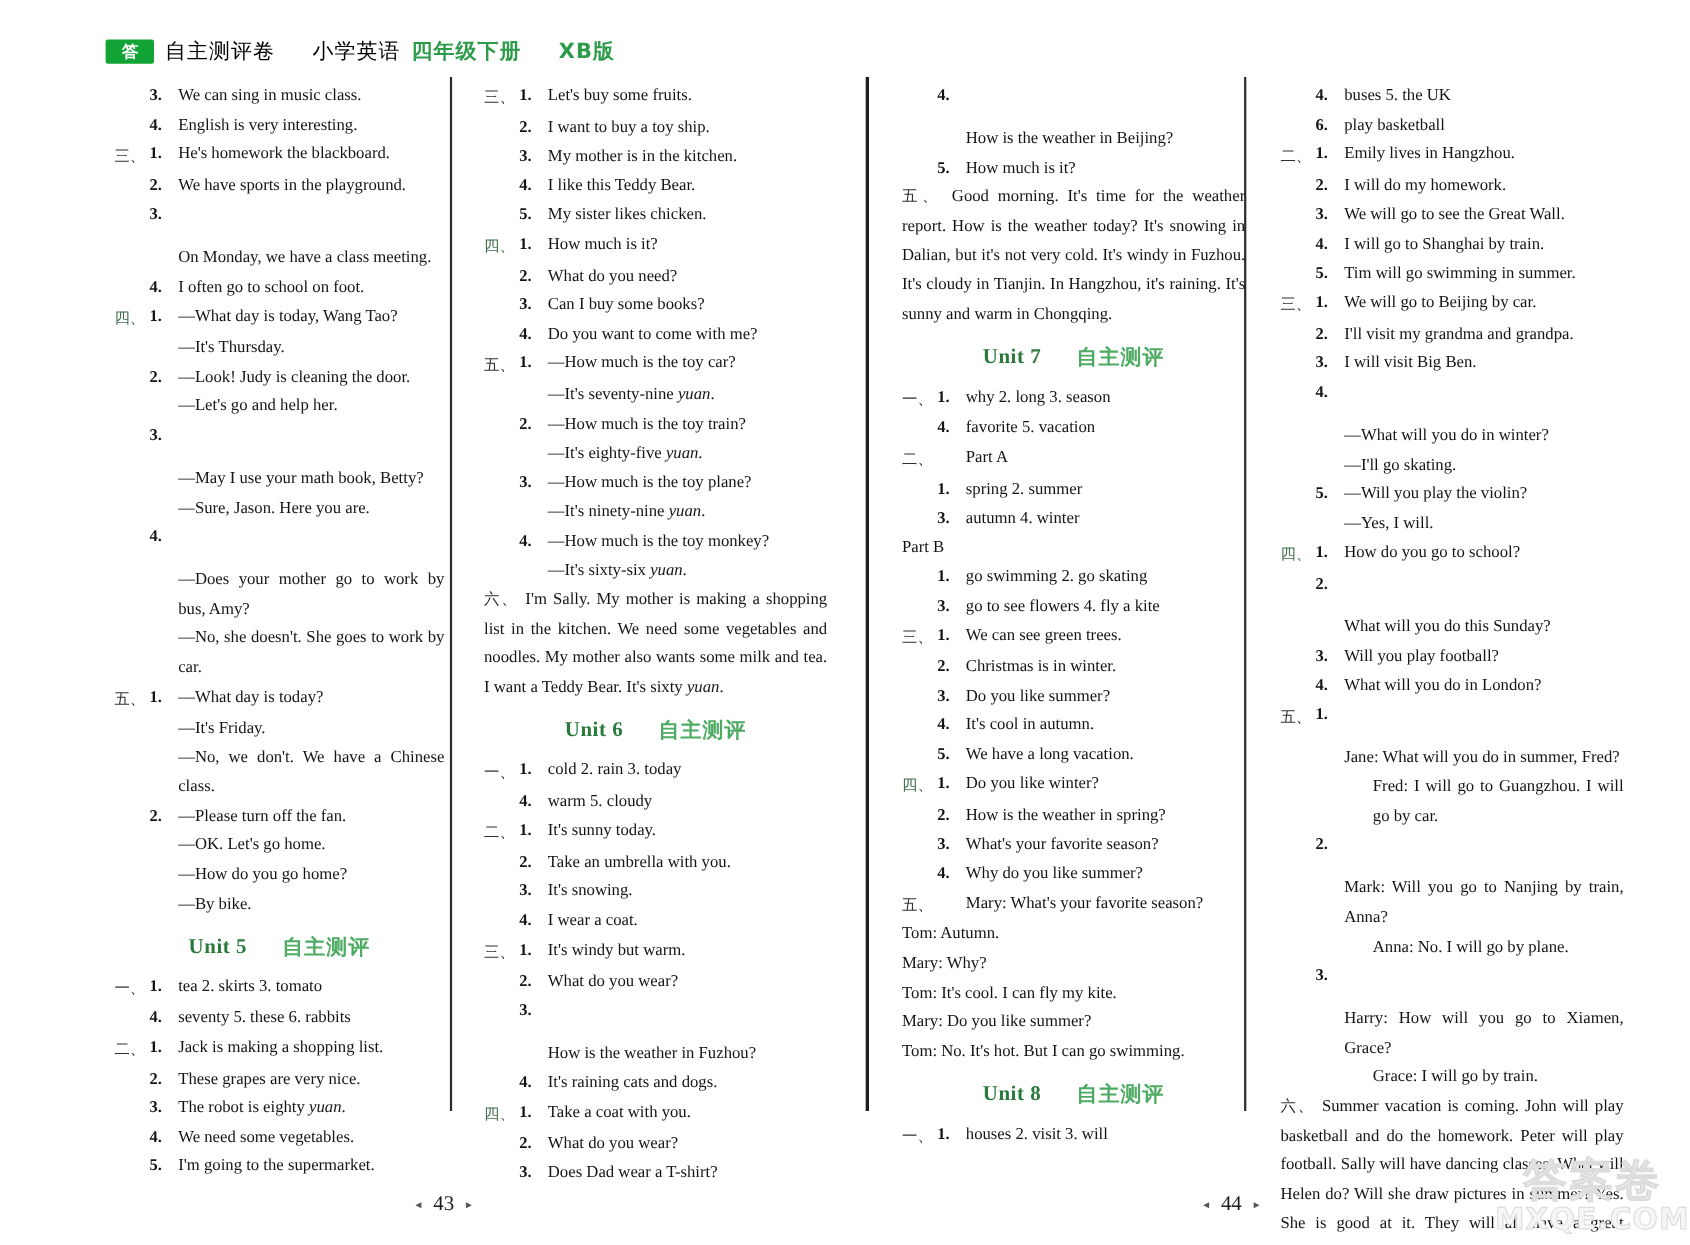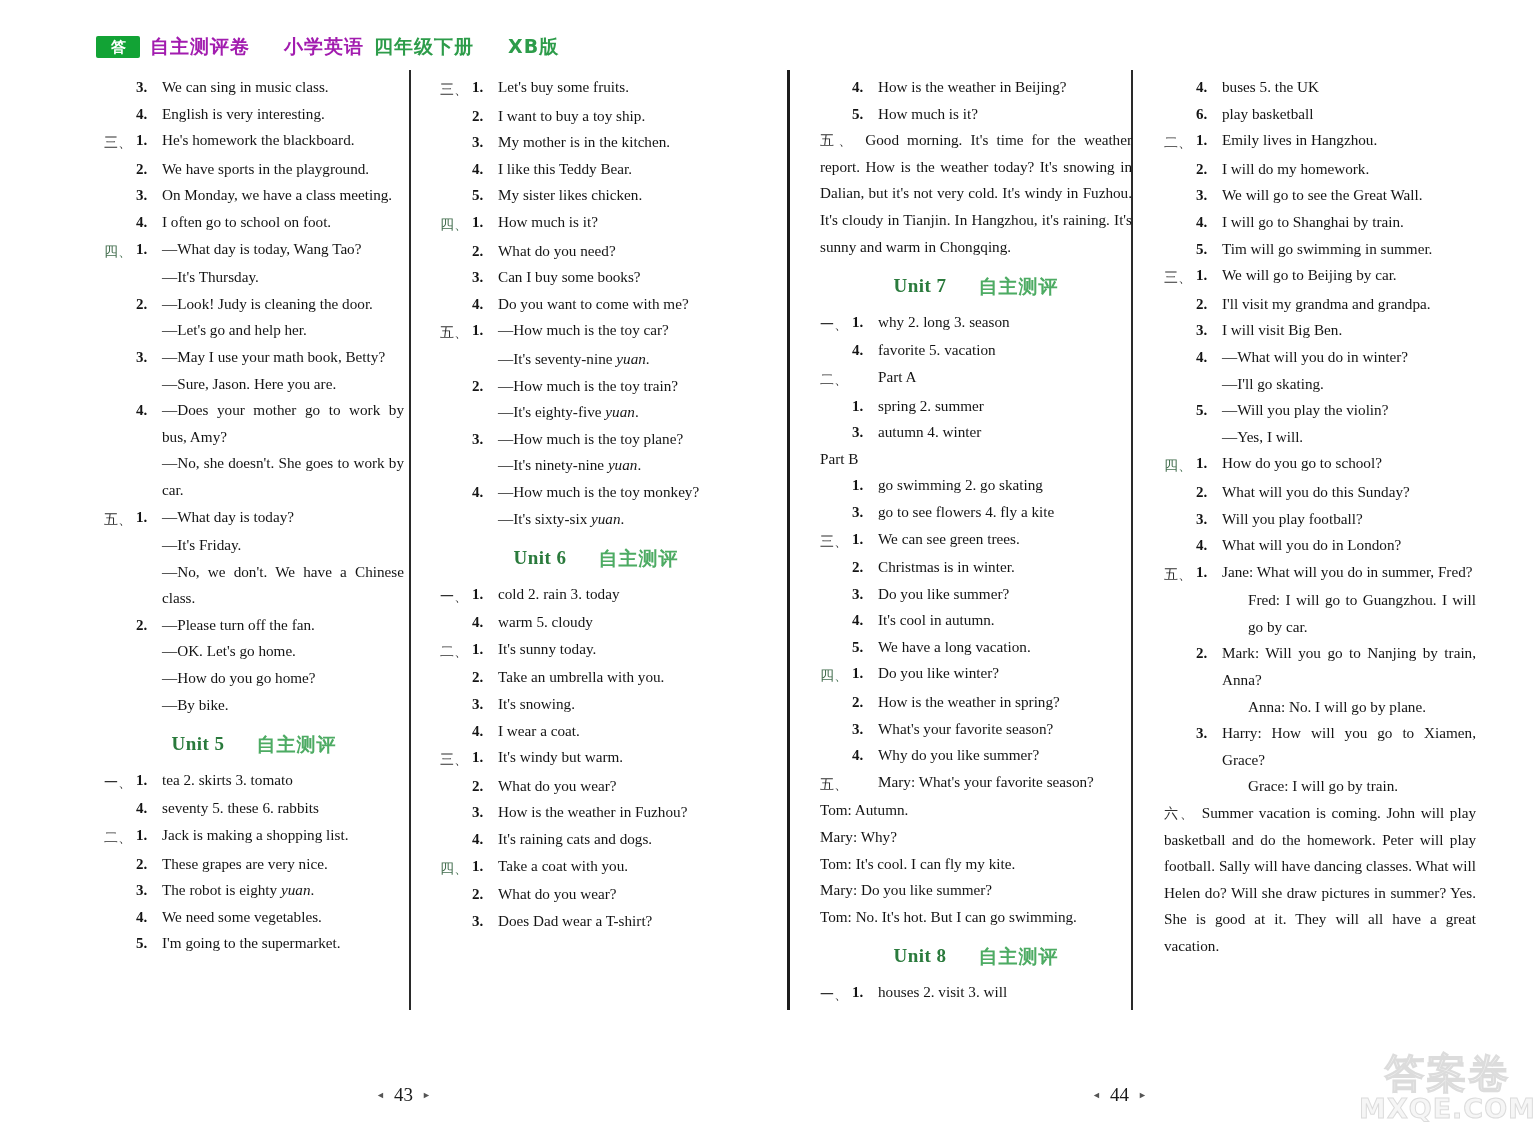--- a/index.html
+++ b/index.html
@@ -16,21 +16,21 @@
     box-sizing:border-box;
   }
   #masthead .logo{
     width:44px;height:22px;background:#12a335;border-radius:2px;
     display:flex;align-items:center;justify-content:center;
     color:#ffffff;font-size:15px;font-weight:bold;letter-spacing:-1px;
     font-family:"Liberation Sans",sans-serif;
   }
   #masthead .m-cn{
     font-family:"DejaVu Sans","Liberation Sans",sans-serif;
-    font-weight:bold;font-size:19px;color:#a21caf;letter-spacing:1px;
+    font-weight:normal;font-size:19px;color:#000000;letter-spacing:1px;
   }
   #masthead .m-cn.sub{color:#2d9c4a;font-weight:bold;}
   #masthead .m-gap{width:14px;display:inline-block;}
 
   
   .gutter{
     position:absolute;top:70px;width:2px;height:940px;background:#2a2a2a;
   }
   #gutter-left{left:409px;}
   #gutter-mid{left:787px;width:3px;background:#1d1d1d;}
@@ -52,21 +52,21 @@
     width:32px;flex:0 0 32px;text-align:left;
     font-family:"DejaVu Sans","Liberation Sans",sans-serif;
     font-size:14px;color:#2f2f2f;padding-top:2px;
   }
   .sec.box{color:#3f6b4b;}
   .num{
     width:26px;flex:0 0 26px;font-weight:bold;font-size:15px;
     font-family:"Liberation Serif",serif;
   }
   .txt{flex:1 1 auto;}
-  .txt.just{text-align:justify;text-align-last:left;}
+  .txt.just{text-align:justify;text-align-last:left;margin-top:39px;}
   .hang{padding-left:58px;}
   .hang2{padding-left:84px;}
   .para{text-align:justify;text-align-last:left;}
   .para .lead{
     font-family:"DejaVu Sans","Liberation Sans",sans-serif;
     font-size:14px;color:#2f2f2f;
   }
   .it{font-style:italic;}
 
   
@@ -298,20 +298,21 @@
       <span class="num">3.</span>
       <span class="txt"><span>—How much is the toy plane?</span></span>
     </div>
     <div class="hang"><span>—It's ninety-nine <i class="it">yuan</i>.</span></div>
     <div class="row">
       <span class="sec"></span>
       <span class="num">4.</span>
       <span class="txt"><span>—How much is the toy monkey?</span></span>
     </div>
     <div class="hang"><span>—It's sixty-six <i class="it">yuan</i>.</span></div>
+    <div class="para"><span class="lead">六、 </span><span>I'm Sally. My mother is making a shopping list in the kitchen. We need some vegetables and noodles. My mother also wants some milk and tea. I want a Teddy Bear. It's sixty <i class="it">yuan</i>.</span></div>
     <div class="unit-head">
       <span class="u-en">Unit 6</span>
       <span class="u-cn">自主测评</span>
     </div>
     <div class="row">
       <span class="sec">一、</span>
       <span class="num">1.</span>
       <span class="txt"><span>cold   2. rain   3. today</span></span>
     </div>
     <div class="row">

